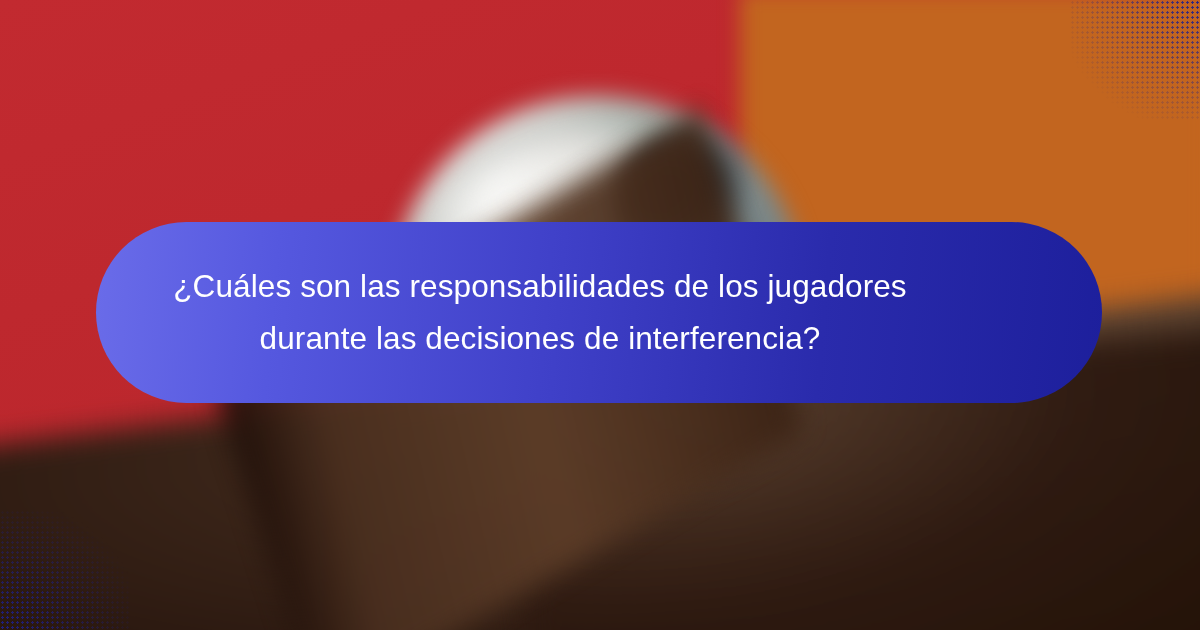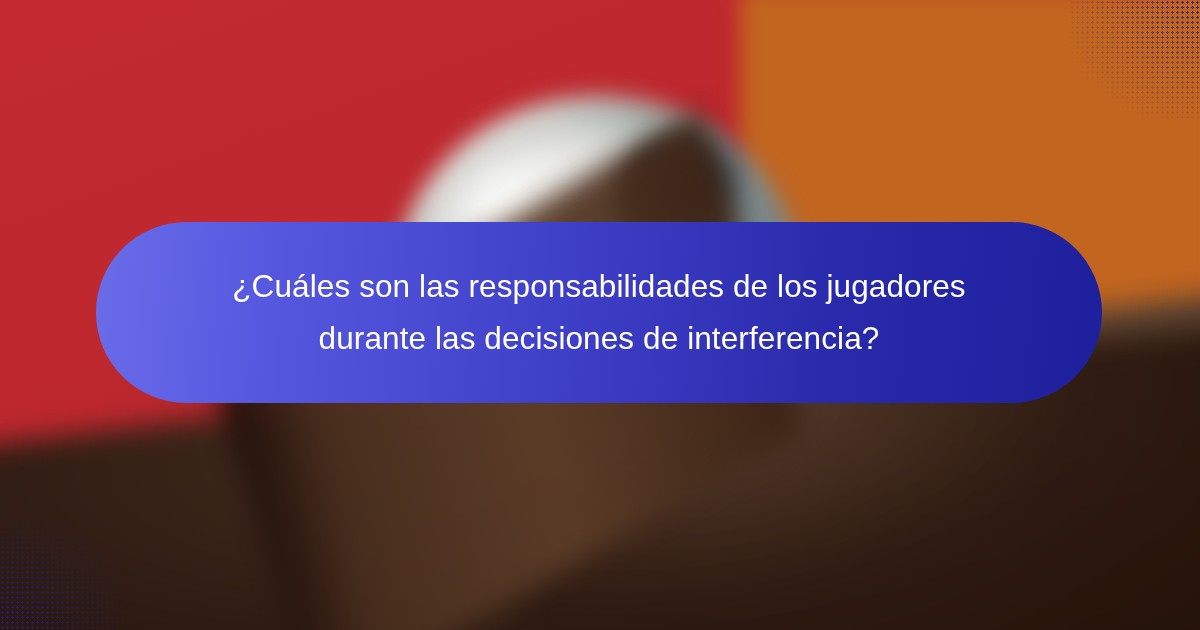--- a/index.html
+++ b/index.html
@@ -176,21 +176,21 @@
   #headline-pill {
     position: absolute;
     left: 96px;
     top: 222px;
     width: 1006px;
     height: 181px;
     border-radius: 92px;
     background: linear-gradient(95deg, #6a6ce9 0%, #5558df 18%, #3f40c8 46%, #2a2bac 72%, #1d1f9c 100%);
     display: flex;
     align-items: center;
-    justify-content: center;
+    justify-content: flex-start;
     box-sizing: border-box;
     padding: 0 64px;
   }
 
   #headline-text {
     margin: 0;
     color: #ffffff;
     font-family: "Liberation Sans", sans-serif;
     font-size: 31.5px;
     font-weight: 400;

